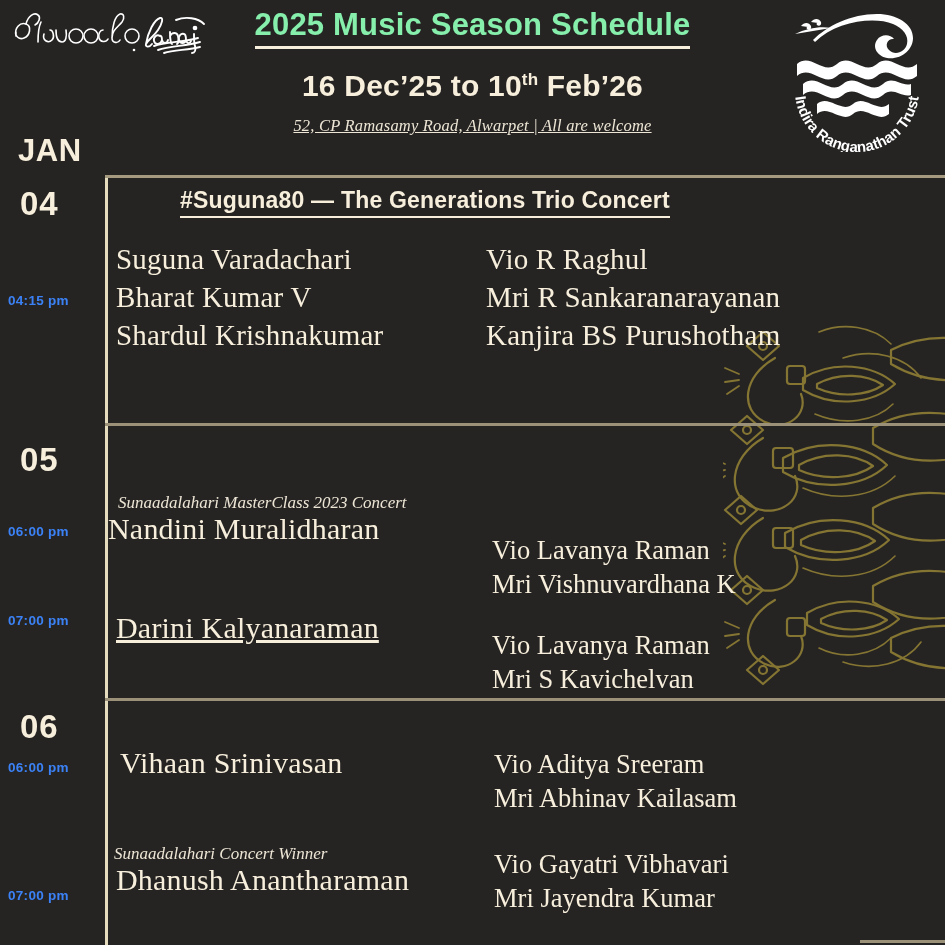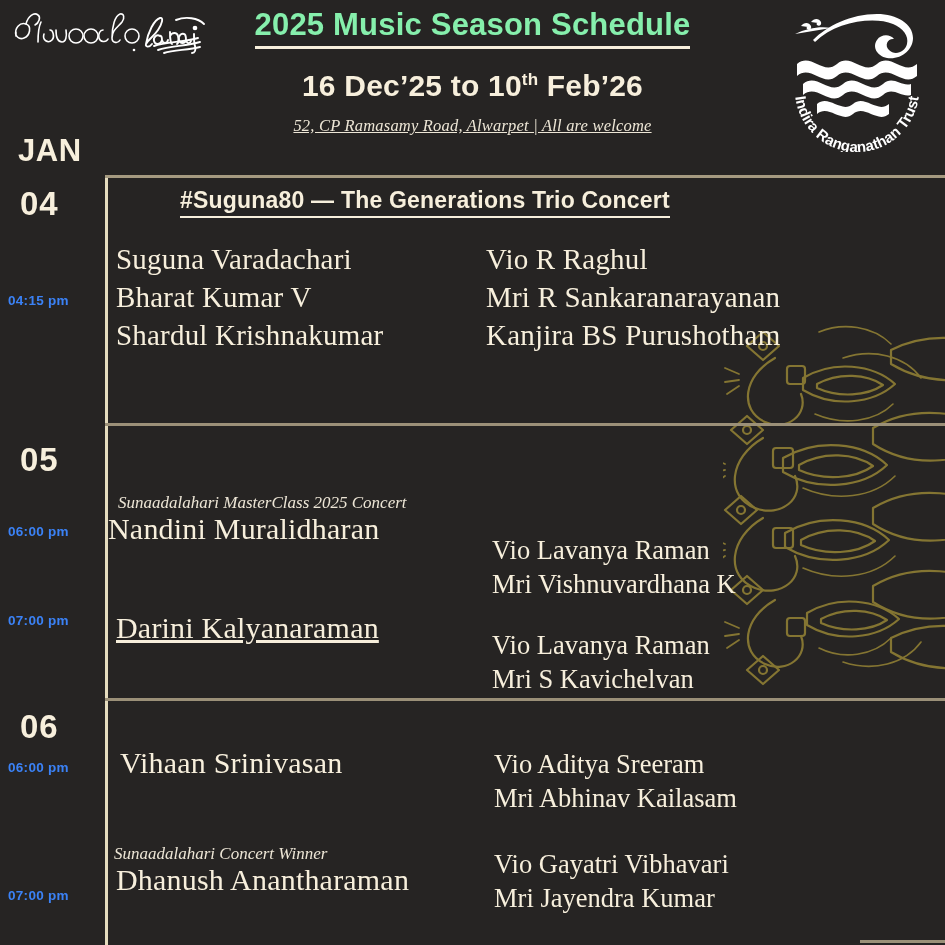--- a/index.html
+++ b/index.html
@@ -306,21 +306,21 @@
 
       <div class="ev-name" style="left:486px;top:68px;font-size:29px;">Vio R Raghul</div>
       <div class="ev-name" style="left:486px;top:106px;font-size:29px;">Mri R Sankaranarayanan</div>
       <div class="ev-name" style="left:486px;top:144px;font-size:29px;">Kanjira BS Purushotham</div>
     </div>
 
     <div class="daygroup" style="top:248px;height:275px;">
       <div class="daynum" style="top:18px;">05</div>
 
       <div class="timelbl" style="top:101px;">06:00 pm</div>
-      <div class="ev-sub" style="left:118px;top:70px;">Sunaadalahari MasterClass 2025 Concert</div>
+      <div class="ev-sub" style="left:118px;top:70px;">Sunaadalahari MasterClass 2023 Concert</div>
       <div class="ev-name" style="left:108px;top:89px;">Nandini Muralidharan</div>
       <div class="ev-support" style="left:492px;top:111px;">Vio Lavanya Raman</div>
       <div class="ev-support" style="left:492px;top:145px;">Mri Vishnuvardhana K</div>
 
       <div class="timelbl" style="top:190px;">07:00 pm</div>
       <div class="ev-name" style="left:116px;top:188px;text-decoration:underline;">Darini Kalyanaraman</div>
       <div class="ev-support" style="left:492px;top:206px;">Vio Lavanya Raman</div>
       <div class="ev-support" style="left:492px;top:240px;">Mri S Kavichelvan</div>
     </div>
 

